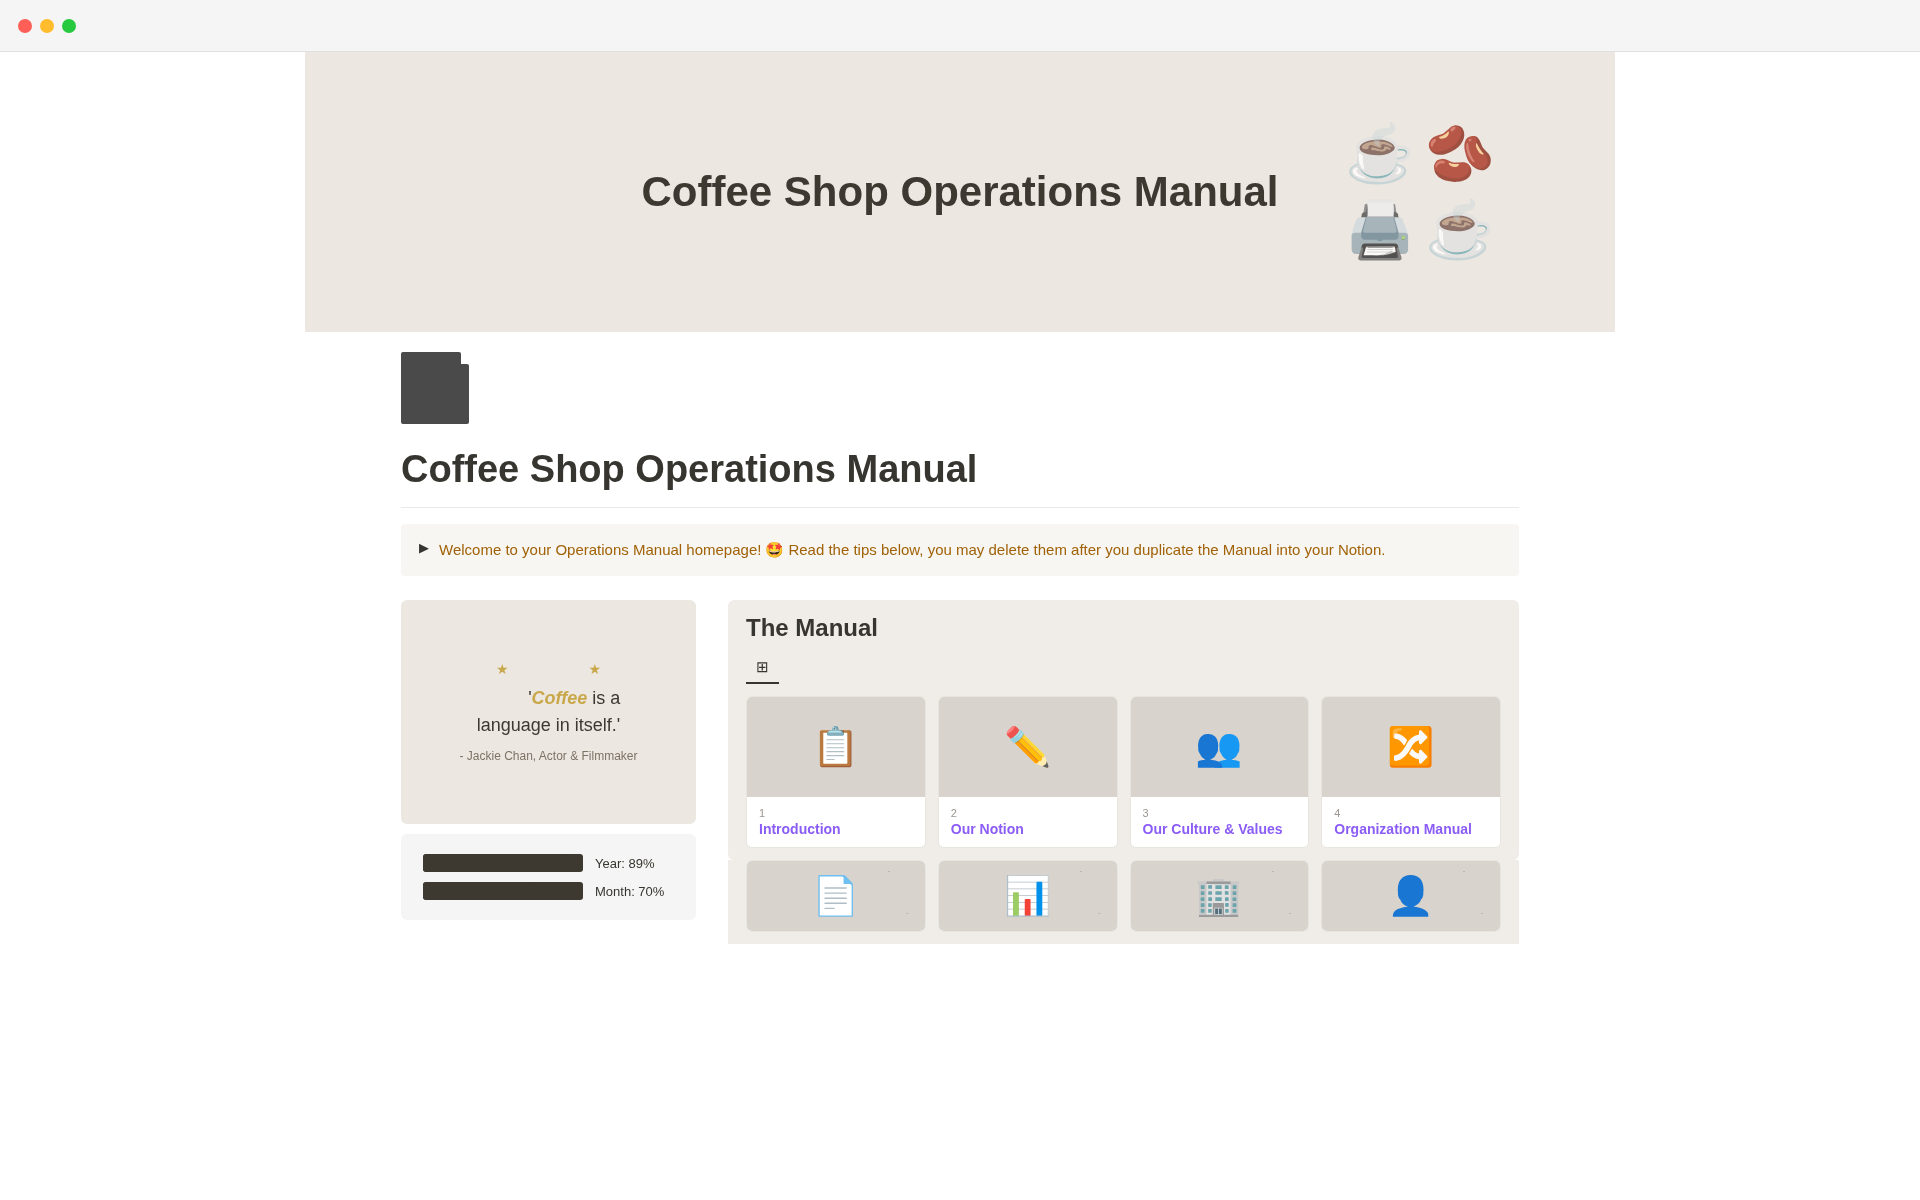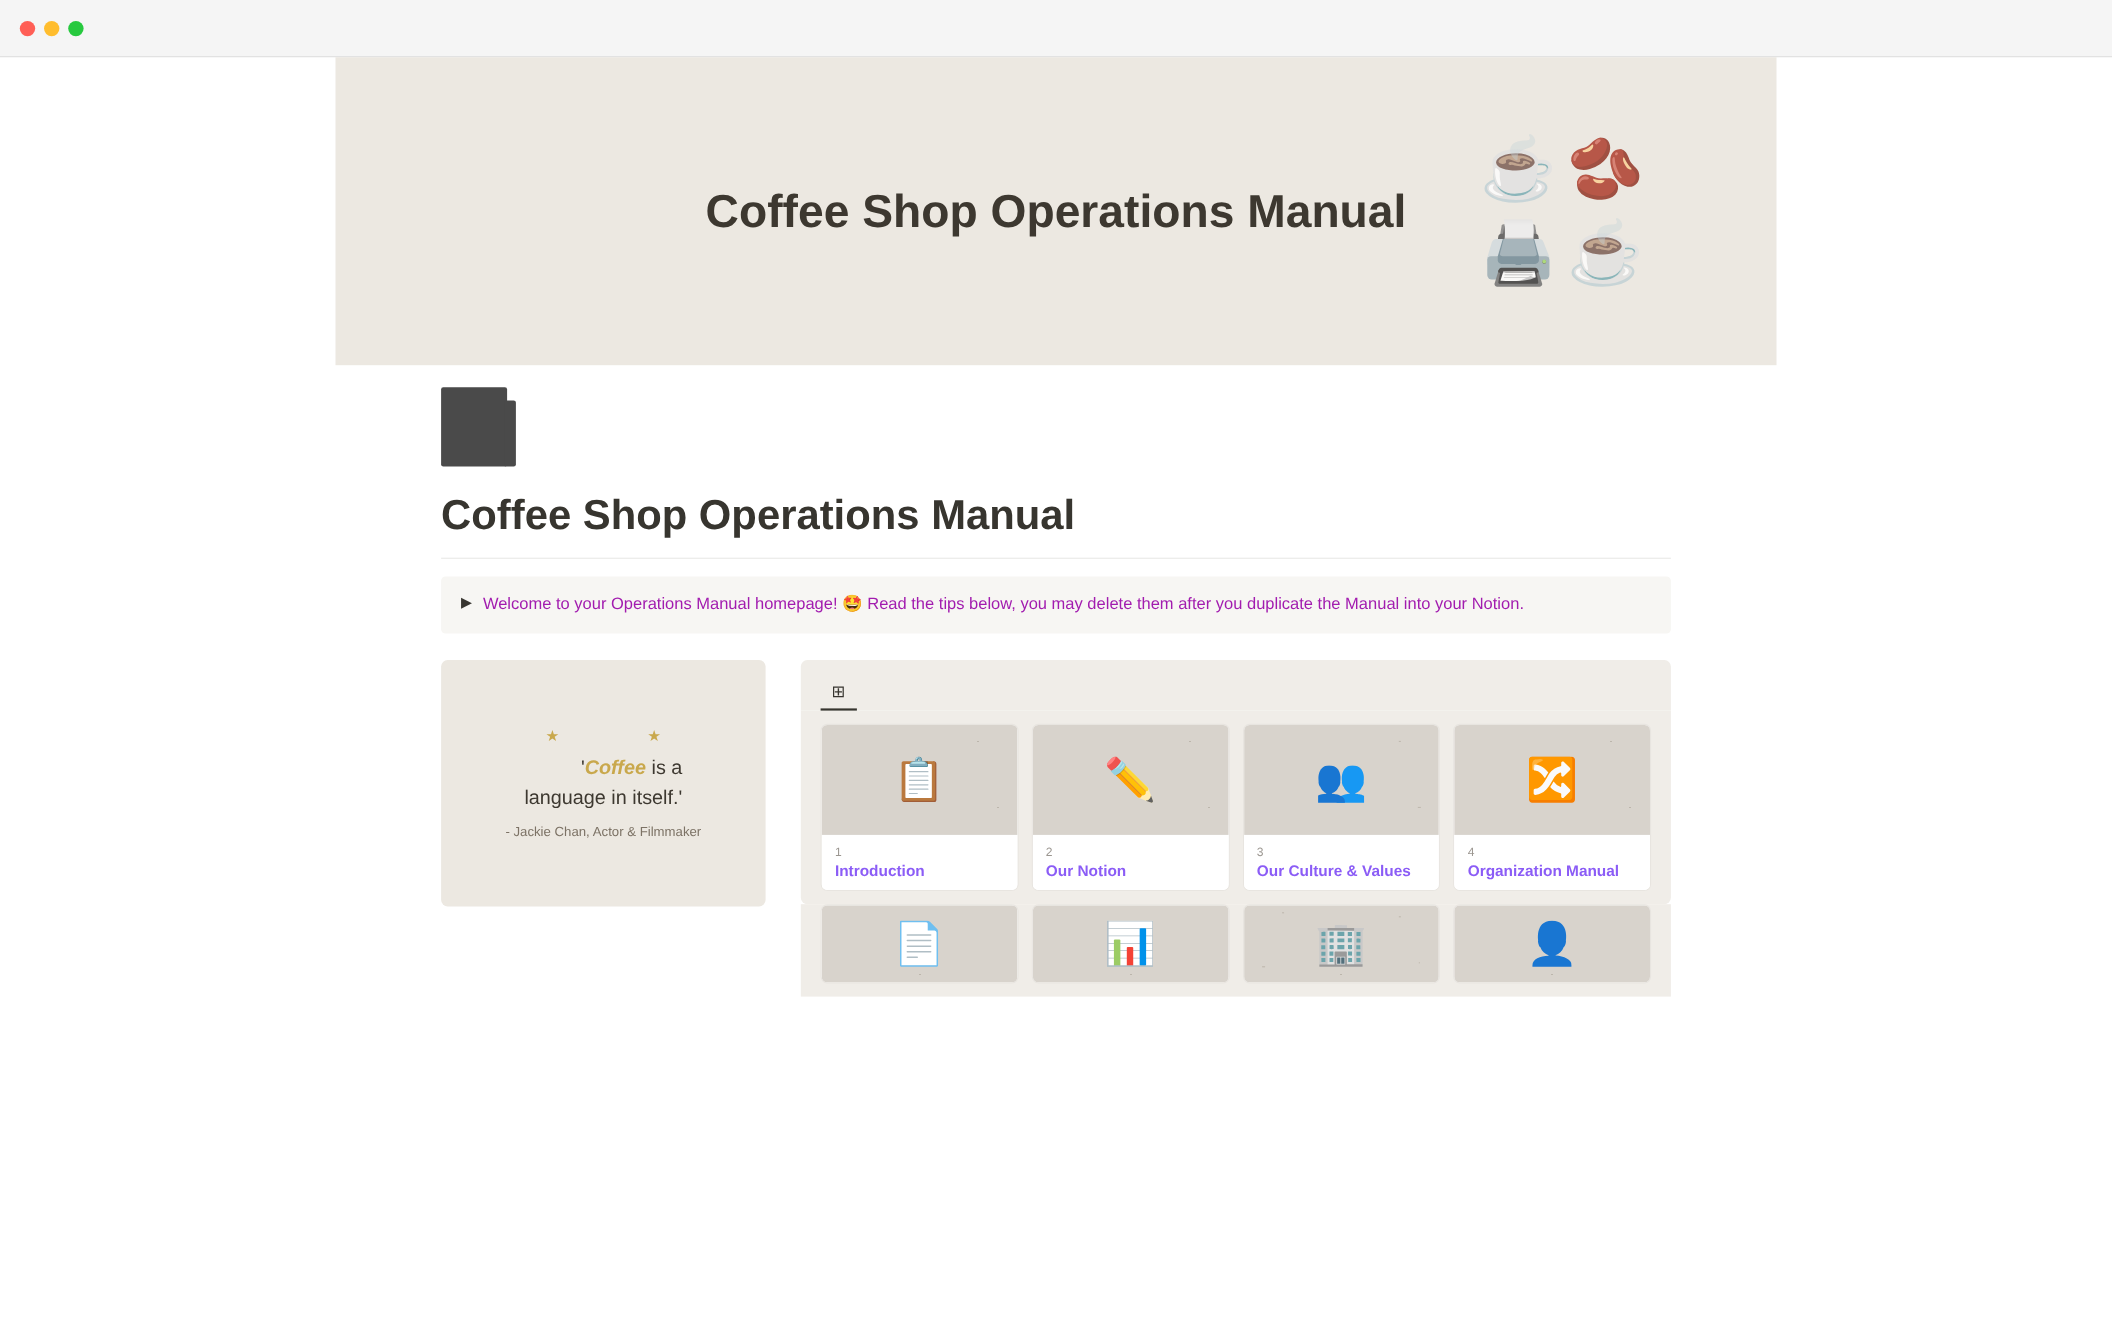--- a/index.html
+++ b/index.html
@@ -126,21 +126,21 @@
       background: #f7f6f3;
     }
     .callout-arrow {
       color: #37352f;
       font-size: 13px;
       margin-top: 2px;
       flex-shrink: 0;
     }
     .callout-text {
       font-size: 15px;
-      color: #a21caf;
+      color: #a16207;
       line-height: 1.6;
     }
 
     
     .two-col {
       display: flex;
       gap: 32px;
       margin: 0 96px;
       align-items: flex-start;
     }
@@ -363,25 +363,40 @@
         <div class="quote-stars">
           <span>★</span>
           <span>★</span>
         </div>
         <div class="quote-text">
           '<span class="highlight">Coffee</span> is a<br>language in itself.'
         </div>
         <div class="quote-attribution">- Jackie Chan, Actor &amp; Filmmaker</div>
       </div>
 
+      <div class="stats-card">
+        <div class="stat-row">
+          <div class="progress-bar-bg">
+            <div class="progress-bar-fill" style="width: 89%"></div>
+          </div>
+          <span class="stat-label">Year: 89%</span>
+        </div>
+        <div class="stat-row">
+          <div class="progress-bar-bg">
+            <div class="progress-bar-fill" style="width: 70%"></div>
+          </div>
+          <span class="stat-label">Month: 70%</span>
+        </div>
+      </div>
 
     </div>
 
     <div class="manual-section">
       <div class="manual-header">
+        <div class="manual-title">The Manual</div>
         <div class="manual-view-tabs">
           <div class="view-tab active">⊞</div>
         </div>
       </div>
 
       <div class="gallery-grid">
 
         <div class="gallery-card">
           <div class="gallery-card-img">
             <div class="leaf-overlay"></div>

